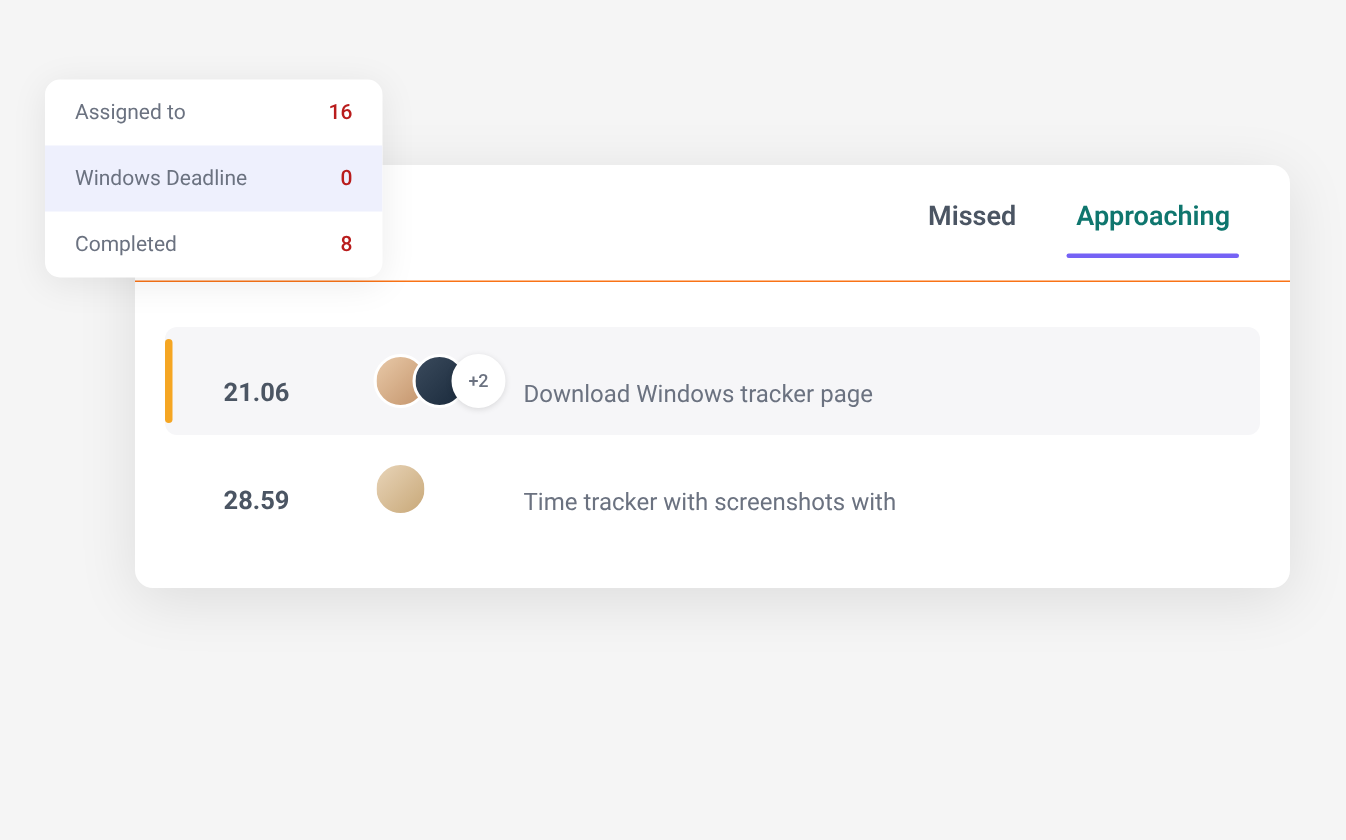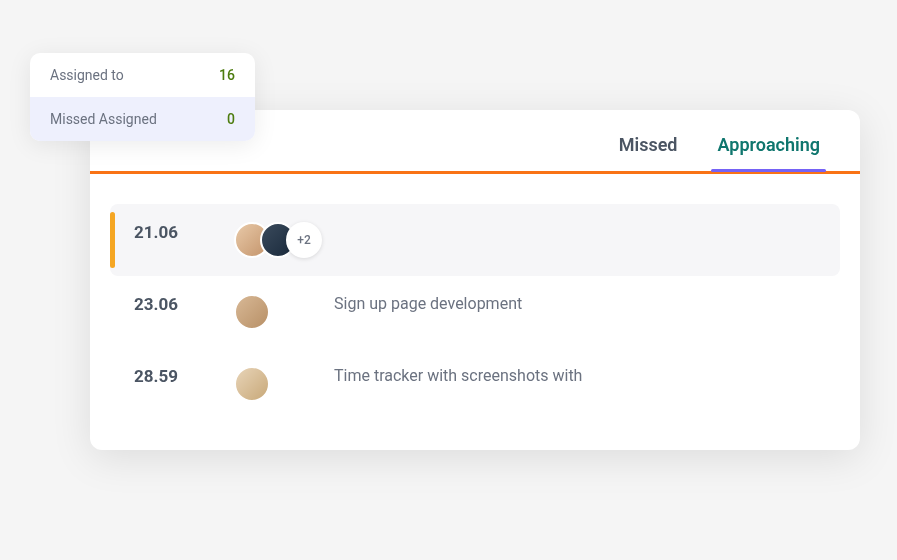--- a/index.html
+++ b/index.html
@@ -28,38 +28,38 @@
       align-items: center;
       padding: 14px 20px;
       font-size: 14px;
       color: #6b7280;
       cursor: pointer;
     }
     .stats-row.active {
       background: #eef0fd;
     }
     .stats-label { color: #6b7280; }
-    .stats-value { color: #4d7c0f; font-weight: 500; }
+    .stats-value { color: #b91c1c; font-weight: 500; }
     
     .main-card {
       position: absolute;
       top: 110px;
       left: 90px;
       width: 770px;
       background: #fff;
       border-radius: 12px;
       box-shadow: 0 8px 40px rgba(0,0,0,0.1);
       padding-bottom: 30px;
     }
     .tabs {
       display: flex;
       justify-content: flex-end;
       gap: 40px;
-      padding: 24px 40px 0 40px;
-      border-bottom: 3px solid #f97316;
+      padding: 24px 40px 16px 40px;
+      border-bottom: 1px solid #f97316;
     }
     .tab {
       font-size: 18px;
       font-weight: 600;
       color: #4b5563;
       padding-bottom: 16px;
       cursor: pointer;
       position: relative;
     }
     .tab.active {
@@ -73,22 +73,22 @@
       right: -6px;
       height: 3px;
       background: #7562f5;
       border-radius: 2px;
     }
     .task-list {
       padding: 30px 20px 0 20px;
     }
     .task-row {
       display: flex;
-      align-items: flex-start;
-      padding: 18px 24px;
+      align-items: flex-end;
+      padding: 18px 39px;
       border-radius: 8px;
       gap: 30px;
     }
     .task-row.highlighted {
       background: #f6f6f8;
       position: relative;
     }
     .task-row.highlighted::before {
       content: "";
       position: absolute;
@@ -144,45 +144,43 @@
   </style>
 </head>
 <body>
 
 <div class="stats-card">
   <div class="stats-row">
     <span class="stats-label">Assigned to</span>
     <span class="stats-value">16</span>
   </div>
   <div class="stats-row active">
-    <span class="stats-label">Missed Assigned</span>
+    <span class="stats-label">Windows Deadline</span>
     <span class="stats-value">0</span>
+  </div>
+  <div class="stats-row">
+    <span class="stats-label">Completed</span>
+    <span class="stats-value">8</span>
   </div>
 </div>
 
 <div class="main-card">
   <div class="tabs">
     <div class="tab">Missed</div>
     <div class="tab active">Approaching</div>
   </div>
   <div class="task-list">
     <div class="task-row highlighted">
       <div class="task-date">21.06</div>
       <div class="avatar-group">
         <div class="avatar a1"></div>
         <div class="avatar a2"></div>
         <div class="avatar more">+2</div>
       </div>
-    </div>
-    <div class="task-row">
-      <div class="task-date">23.06</div>
-      <div class="avatar-group">
-        <div class="avatar a3"></div>
-      </div>
-      <div class="task-title">Sign up page development</div>
+      <div class="task-title">Download Windows tracker page</div>
     </div>
     <div class="task-row">
       <div class="task-date">28.59</div>
       <div class="avatar-group">
         <div class="avatar a4"></div>
       </div>
       <div class="task-title">Time tracker with screenshots with</div>
     </div>
   </div>
 </div>

